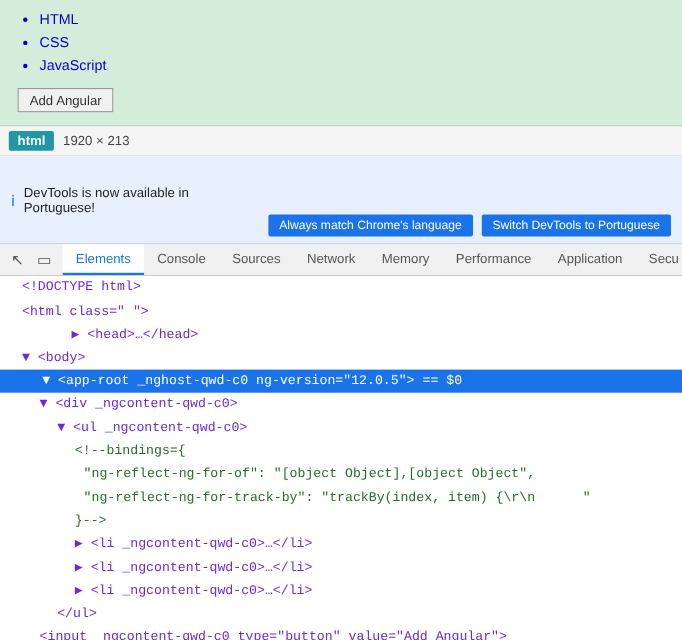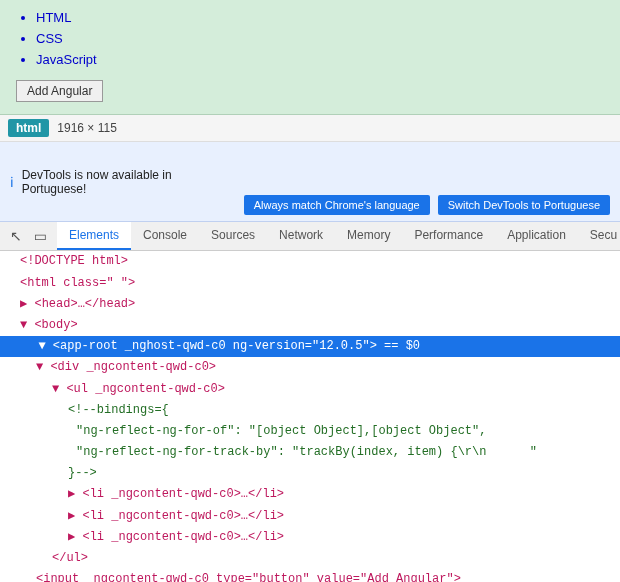--- a/index.html
+++ b/index.html
@@ -135,42 +135,42 @@
       background: white;
       font-family: 'Courier New', monospace;
       font-size: 12px;
       overflow: hidden;
       flex: 1;
     }
     .code-line {
       padding: 1px 8px 1px 20px;
       line-height: 1.6;
       white-space: pre;
-      color: #be185d;
+      color: #6d28d9;
     }
     .code-line.highlighted {
       background: #1a73e8;
       color: white;
     }
   </style>
 </head>
 <body>
 
 <div class="webpage-area">
   <ul>
     <li>HTML</li>
     <li>CSS</li>
     <li>JavaScript</li>
   </ul>
   <button class="add-angular-btn">Add Angular</button>
 </div>
 
 <div class="image-size-bar">
   <span class="image-badge">html</span>
-  <span class="image-dimensions">1916 × 115</span>
+  <span class="image-dimensions">1920 × 213</span>
 </div>
 
 <div class="lang-banner">
   <span class="info-icon">ℹ</span>
   <span class="lang-banner-text">DevTools is now available in Portuguese!</span>
   <button class="lang-btn lang-btn-match">Always match Chrome's language</button>
   <button class="lang-btn lang-btn-switch">Switch DevTools to Portuguese</button>
 </div>
 
 <div class="devtools-tabs">
@@ -183,21 +183,21 @@
   <div class="devtools-tab">Network</div>
   <div class="devtools-tab">Memory</div>
   <div class="devtools-tab">Performance</div>
   <div class="devtools-tab">Application</div>
   <div class="devtools-tab">Secu</div>
 </div>
 
 <div class="code-area">
   <div class="code-line">&lt;!DOCTYPE html&gt;</div>
   <div class="code-line">&lt;html class=" "&gt;</div>
-  <div class="code-line" style="padding-left:20px;">▶ &lt;head&gt;…&lt;/head&gt;</div>
+  <div class="code-line" style="padding-left:20px;margin-left:45px;">▶ &lt;head&gt;…&lt;/head&gt;</div>
   <div class="code-line">▼ &lt;body&gt;</div>
   <div class="code-line highlighted" style="padding-left:24px;">  ▼ &lt;app-root _nghost-qwd-c0 ng-version="12.0.5"&gt; == $0</div>
   <div class="code-line" style="padding-left:36px;">▼ &lt;div _ngcontent-qwd-c0&gt;</div>
   <div class="code-line" style="padding-left:52px;">▼ &lt;ul _ngcontent-qwd-c0&gt;</div>
   <div class="code-line" style="padding-left:68px; color: #236e25;">&lt;!--bindings={</div>
   <div class="code-line" style="padding-left:76px; color: #236e25;">"ng-reflect-ng-for-of": "[object Object],[object Object",</div>
   <div class="code-line" style="padding-left:76px; color: #236e25;">"ng-reflect-ng-for-track-by": "trackBy(index, item) {\r\n      "</div>
   <div class="code-line" style="padding-left:68px; color: #236e25;">}--&gt;</div>
   <div class="code-line" style="padding-left:68px;">▶ &lt;li _ngcontent-qwd-c0&gt;…&lt;/li&gt;</div>
   <div class="code-line" style="padding-left:68px;">▶ &lt;li _ngcontent-qwd-c0&gt;…&lt;/li&gt;</div>

